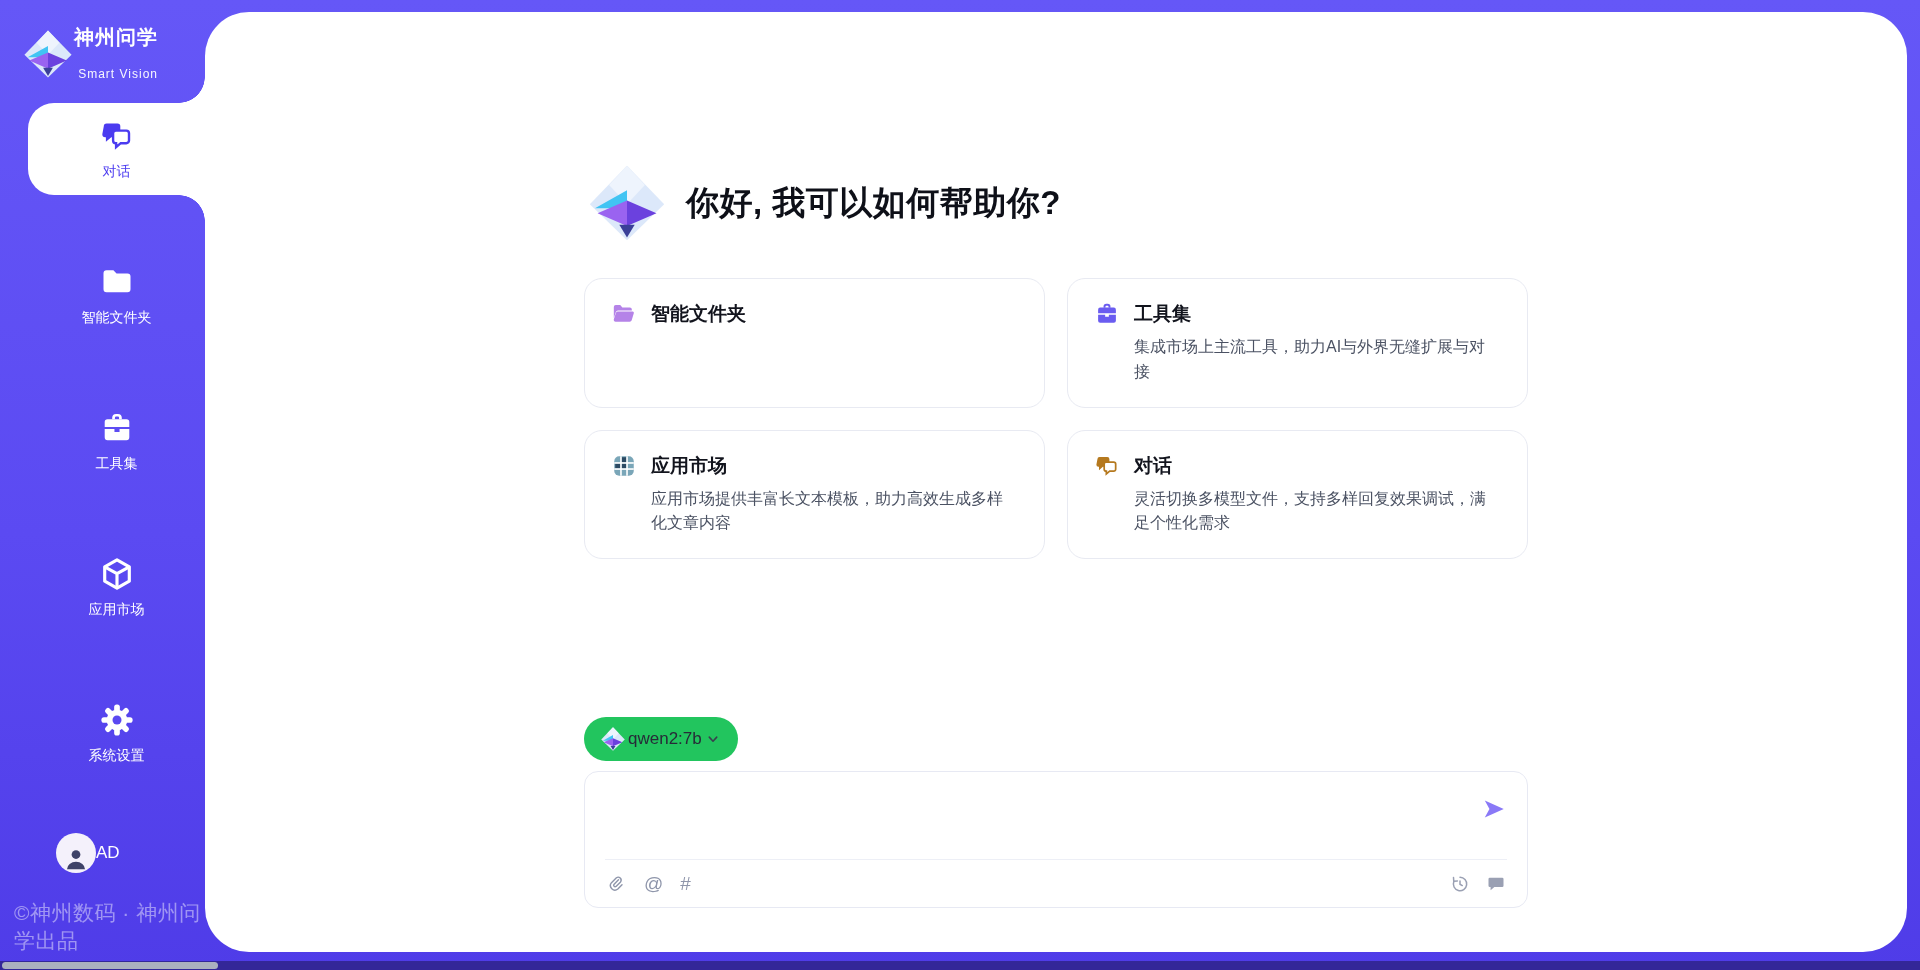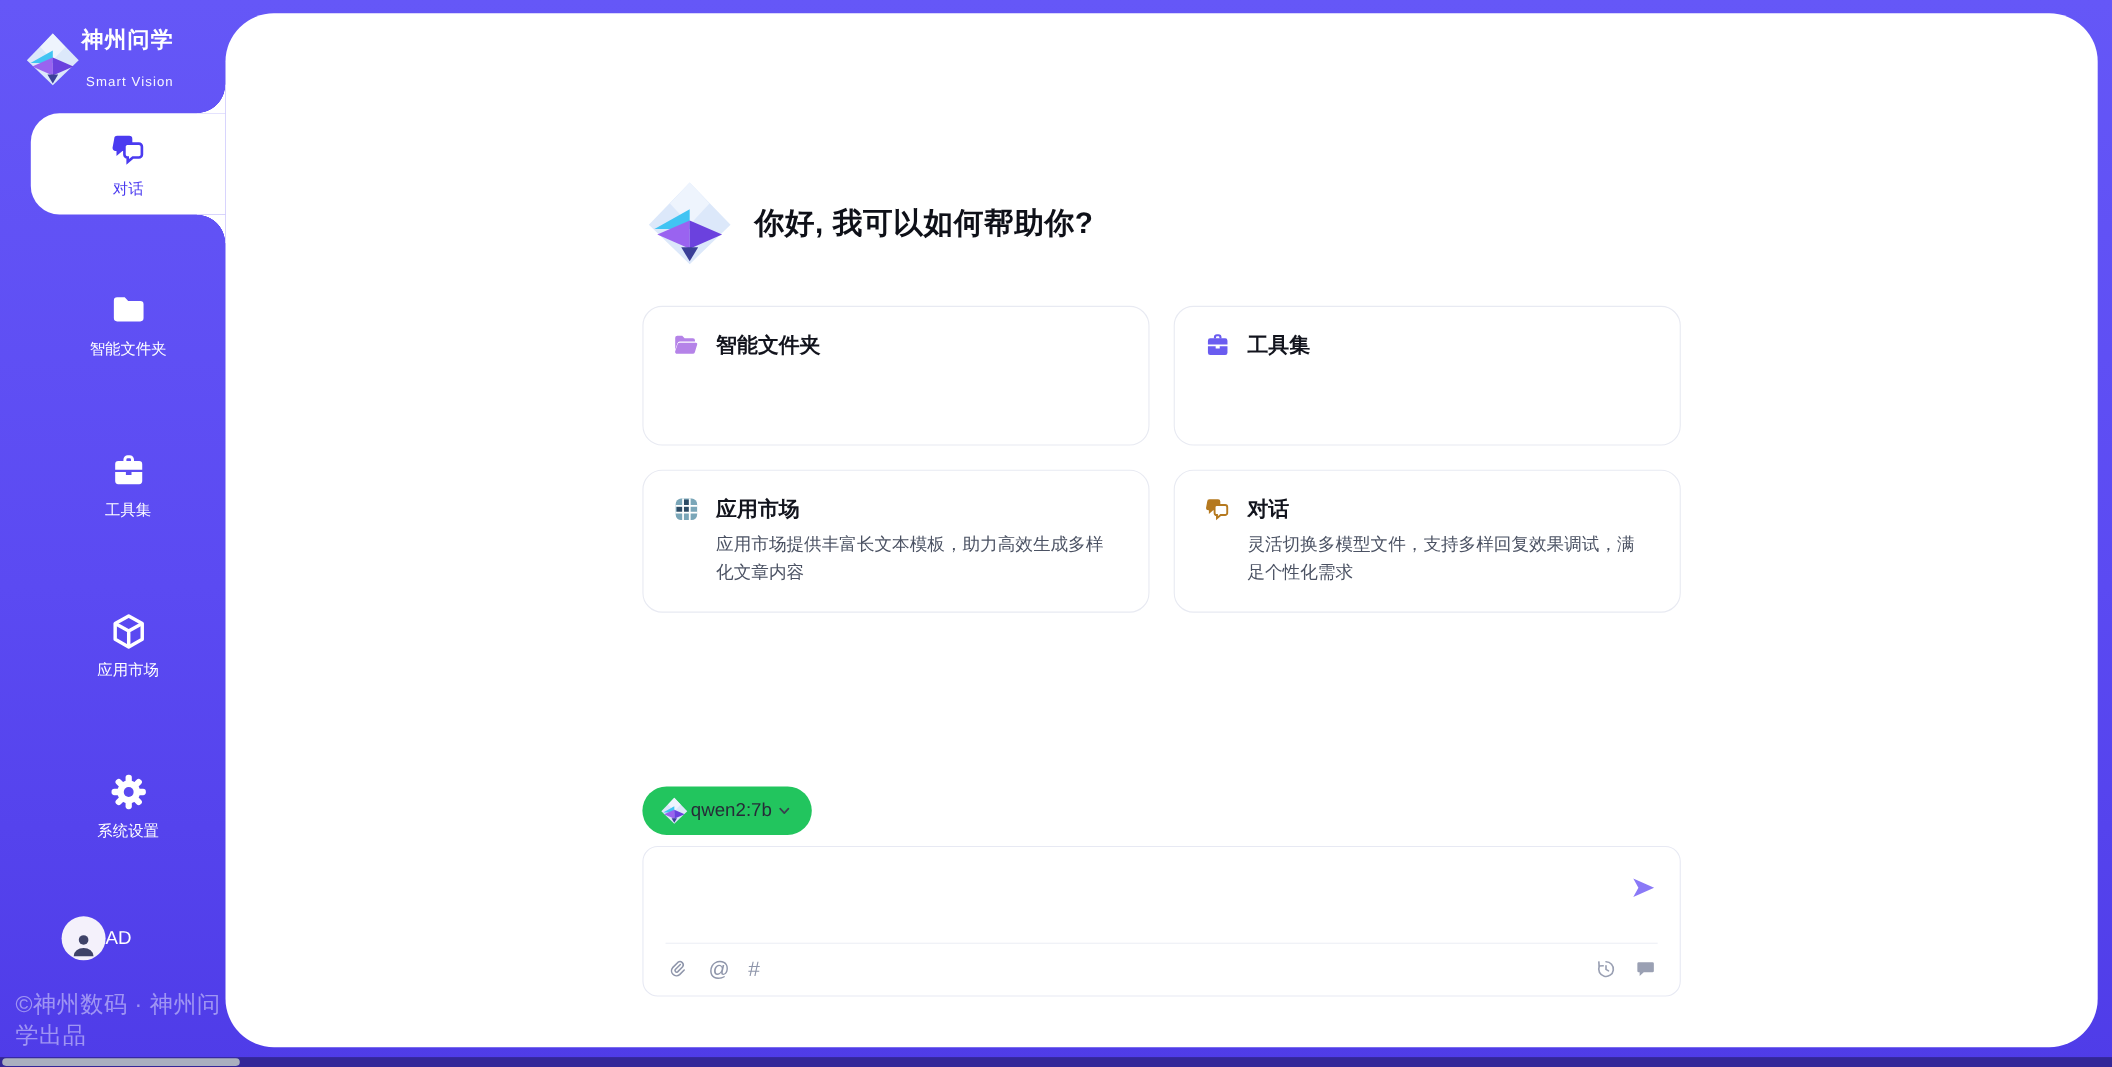--- a/index.html
+++ b/index.html
@@ -48,21 +48,21 @@
 
   
   .main-panel {
     position:absolute; left:205px; top:12px; right:13px; bottom:18px;
     background:#fff; border-radius:44px; z-index:1;
   }
   .content { width:944px; margin:0 auto; padding-top:150px; }
 
   .greeting { display:flex; align-items:center; gap:18px; margin-left:2px; }
   .greeting svg { width:82px; height:82px; }
-  .greeting-title { font-size:27px; font-weight:bold; color:#0e1018; letter-spacing:.5px; }
+  .greeting-title { font-size:33px; font-weight:bold; color:#0e1018; letter-spacing:.5px; }
 
   .cards { margin-top:34px; display:grid; grid-template-columns:461px 461px; gap:22px; }
   .card {
     background:#fff; border:1px solid #e8eaf2; border-radius:18px;
     min-height:127px; padding:22px 26px; cursor:pointer;
   }
   .card-head { display:flex; align-items:center; gap:14px; }
   .card-head svg { width:26px; height:26px; }
   .card-title { font-size:19px; font-weight:bold; color:#12141d; }
   .card-desc { margin:8px 0 0 40px; font-size:16px; line-height:1.55; color:#4b5263; }
@@ -216,20 +216,21 @@
         </div>
       </div>
 
       <div class="card">
         <div class="card-head">
           <svg viewBox="0 0 24 24" style="color:#6a5cf0">
               <use href="#toolbox"></use>
             </svg>
           <span class="card-title">工具集</span>
         </div>
+        <div class="card-desc">集成市场上主流工具，助力AI与外界无缝扩展与对接</div>
       </div>
 
       <div class="card">
         <div class="card-head">
           <svg viewBox="0 0 24 24">
             <rect x="3" y="3" width="18" height="18" rx="4.5" fill="#7aa6b8"></rect>
             <rect x="3.9" y="9.6" width="5.2" height="4.8" fill="#2c4a63"></rect>
             <rect x="9.6" y="9.6" width="4.8" height="4.8" fill="#2c4a63"></rect>
             <rect x="9.6" y="3.9" width="4.8" height="5.2" fill="#2c4a63"></rect>
             <g stroke="#fff" stroke-width="1.5">

